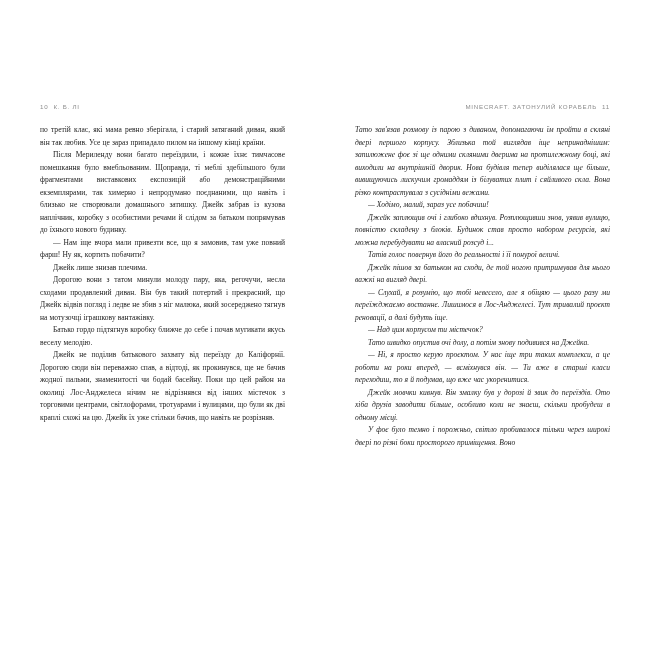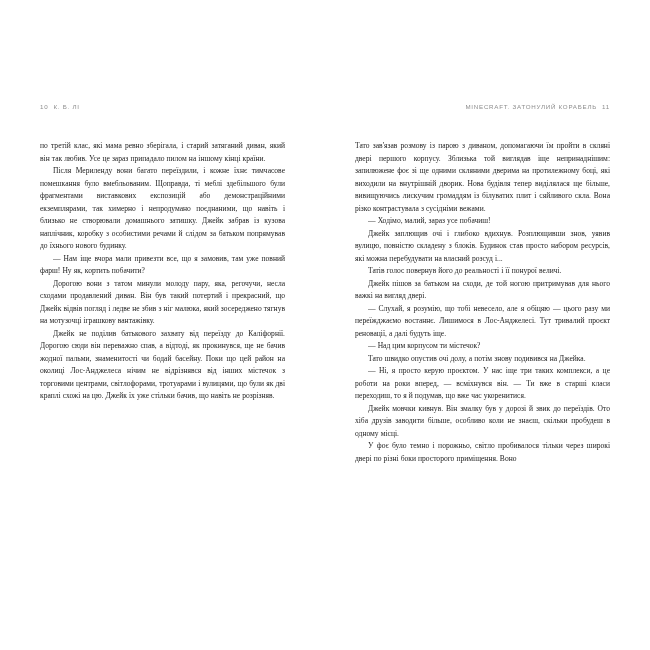--- a/index.html
+++ b/index.html
@@ -60,52 +60,54 @@
   .textblock {
     position: absolute;
     left: 40px;
     top: 124px;
     width: 245px;
   }
 
   .page-right .textblock {
     left: 30px;
     width: 255px;
+    font-style: italic;
   }
 
   p.para {
     margin: 0;
     font-size: 7.55px;
     line-height: 12.52px;
     text-align: justify;
     text-indent: 13px;
     color: #1b1b1b;
     word-spacing: 0.2px;
     hyphens: manual;
   }
 
   p.cont {
     text-indent: 0;
-    margin-top: 16px;
   }
 </style>
 </head>
 <body>
 
 <div class="spread">
 
   <div class="page page-left">
     <div class="running-head rh-left">
       <span class="folio">10</span><span>К. Б. ЛІ</span>
     </div>
     <div class="textblock">
       <p class="para cont">по третій клас, які мама ревно зберігала, і старий затяганий диван, який він так любив. Усе це зараз припадало пилом на іншому кінці країни.</p>
       <p class="para">Після Мериленду вони багато переїздили, і кожне їхнє тимчасове помешкання було вмебльованим. Щоправда, ті меблі здебільшого були фрагментами виставкових експозицій або демонстраційними екземплярами, так химерно і непродумано поєднаними, що навіть і близько не створювали домашнього затишку. Джейк забрав із кузова наплічник, коробку з особистими речами й слідом за батьком попрямував до їхнього нового будинку.</p>
       <p class="para">— Нам іще вчора мали привезти все, що я замовив, там уже повний фарш! Ну як, кортить побачити?</p>
+      <p class="para">Джейк лише знизав плечима.</p>
       <p class="para">Дорогою вони з татом минули молоду пару, яка, регочучи, несла сходами продавлений диван. Він був такий потертий і прекрасний, що Джейк відвів погляд і ледве не збив з ніг малюка, який зосереджено тягнув на мотузочці іграшкову вантажівку.</p>
+      <p class="para">Батько гордо підтягнув коробку ближче до себе і почав мугикати якусь веселу мелодію.</p>
       <p class="para">Джейк не поділив батькового захвату від переїзду до Каліфорнії. Дорогою сюди він переважно спав, а відтоді, як прокинувся, ще не бачив жодної пальми, знаменитості чи бодай басейну. Поки що цей район на околиці Лос-Анджелеса нічим не відрізнявся від інших містечок з торговими центрами, світлофорами, тротуарами і вулицями, що були як дві краплі схожі на цю. Джейк їх уже стільки бачив, що навіть не розрізняв.</p>
     </div>
   </div>
 
   <div class="page page-right">
     <div class="running-head rh-right">
       <span>MINECRAFT. ЗАТОНУЛИЙ КОРАБЕЛЬ</span><span class="folio">11</span>
     </div>
     <div class="textblock">
       <p class="para cont">Тато зав'язав розмову із парою з диваном, допомагаючи їм пройти в скляні двері першого корпусу. Зблизька той виглядав іще непринаднішим: запилюжене фоє зі ще одними скляними дверима на протилежному боці, які виходили на внутрішній дворик. Нова будівля тепер виділялася ще більше, вивищуючись лискучим громаддям із білуватих плит і сяйливого скла. Вона різко контрастувала з сусідніми вежами.</p>

